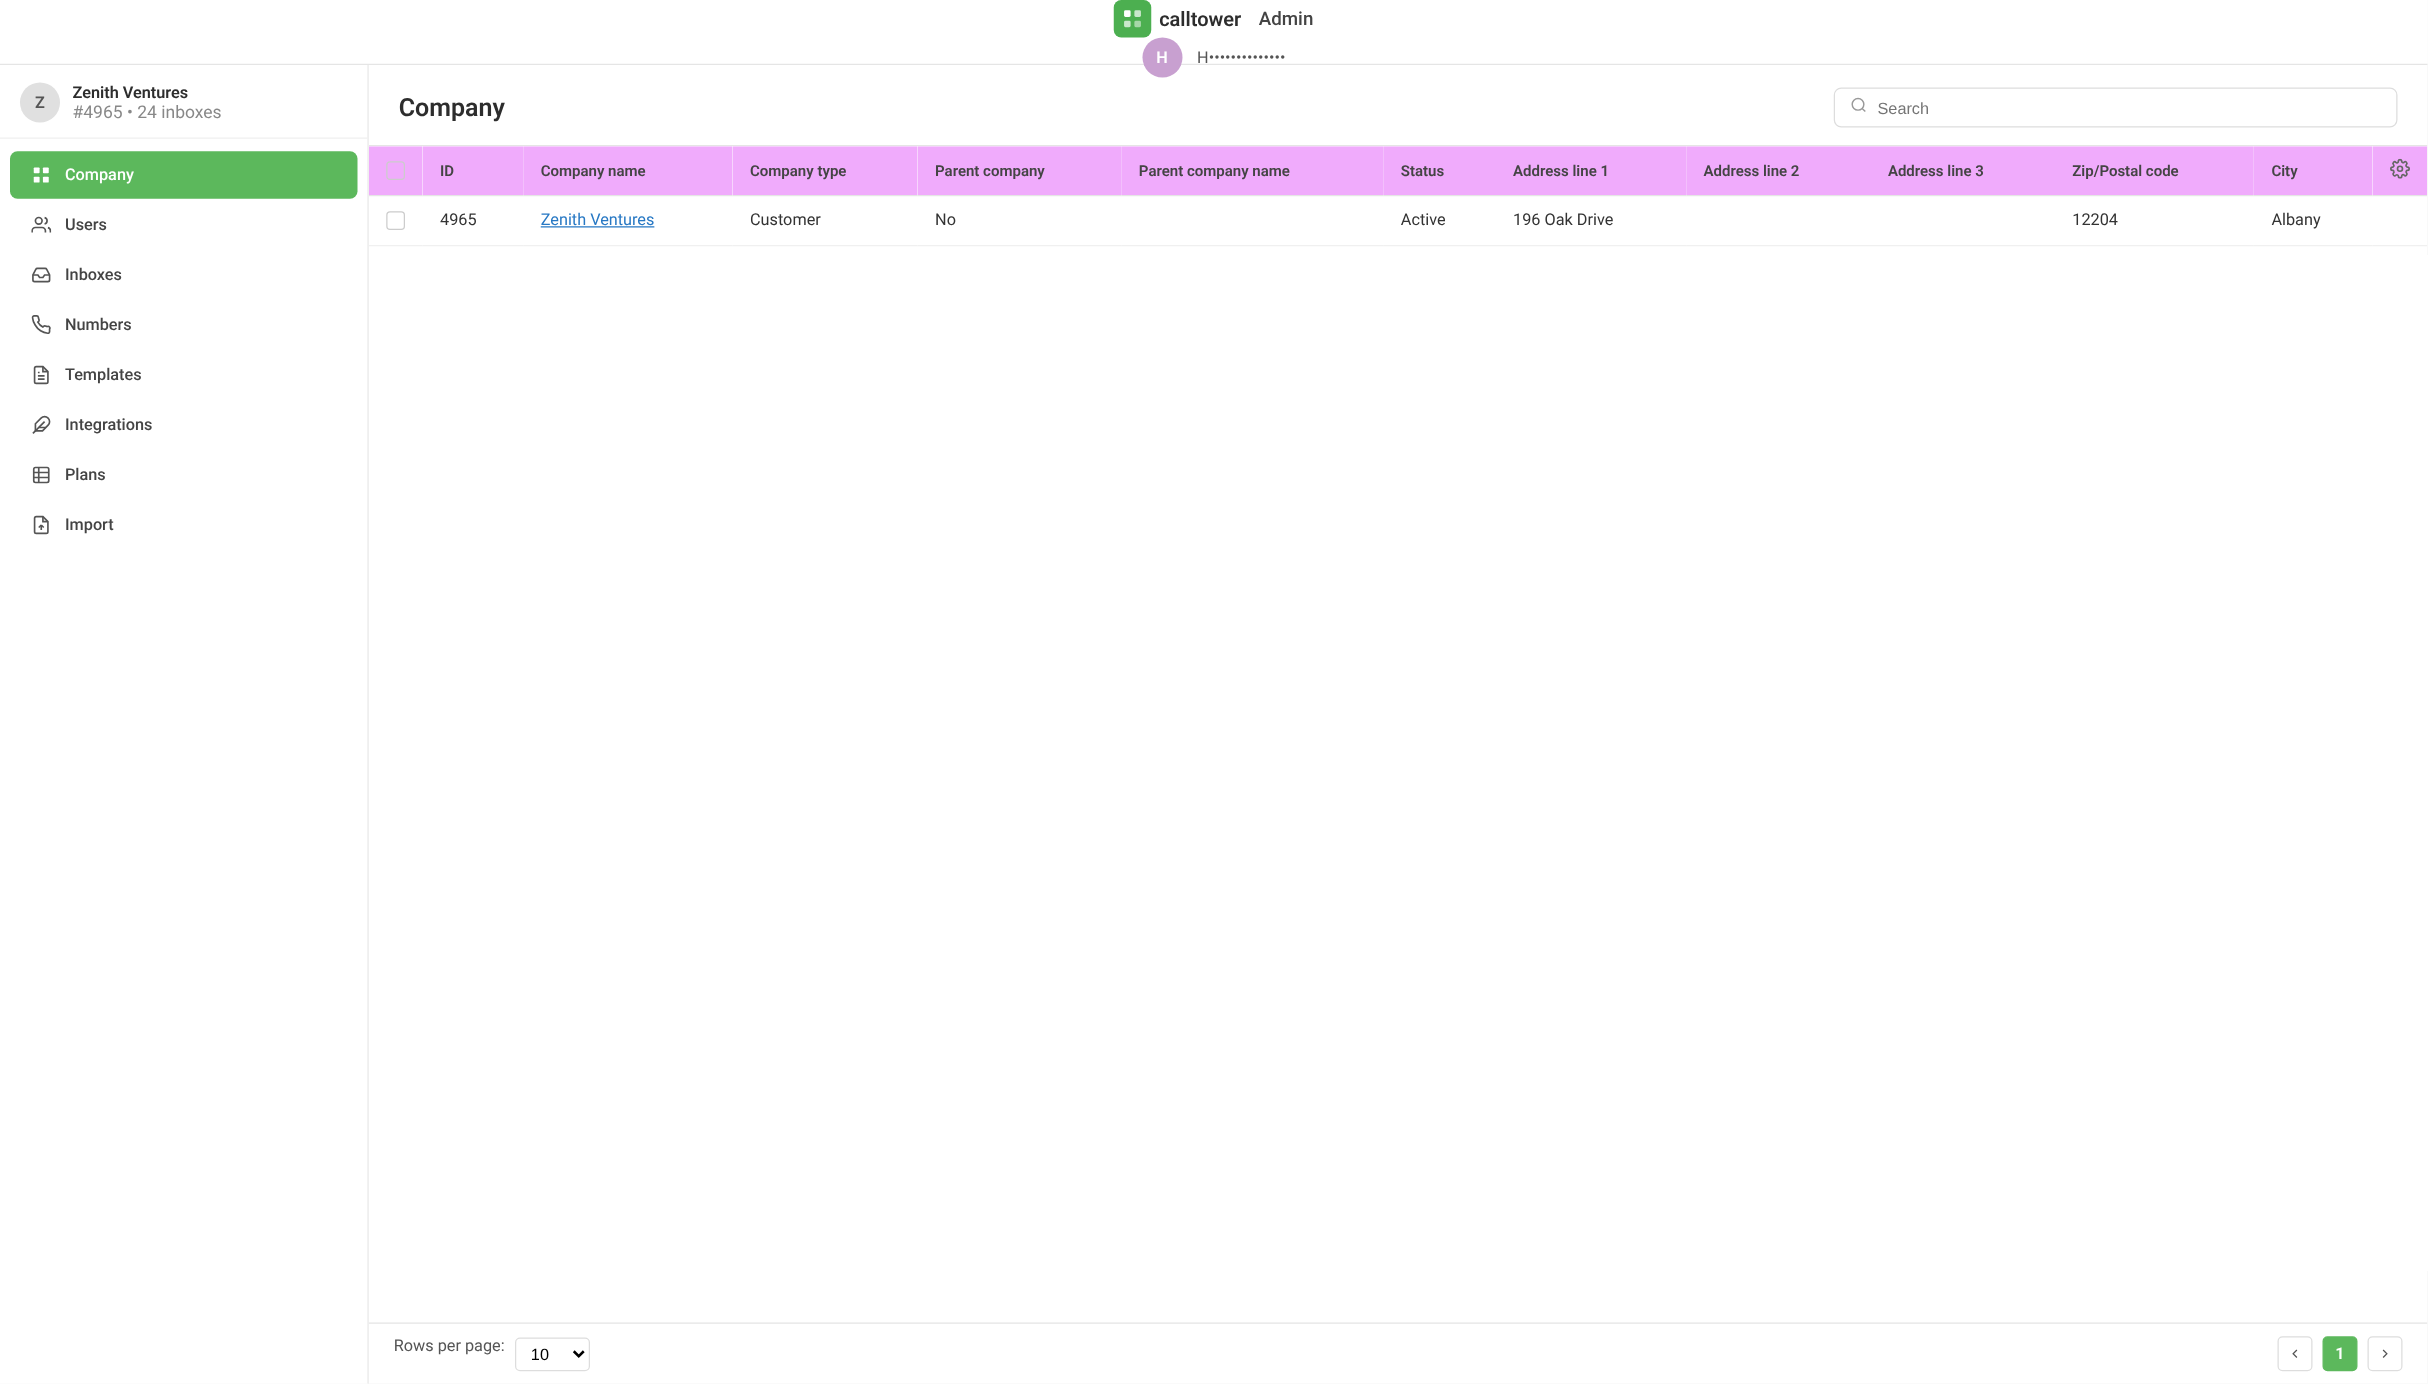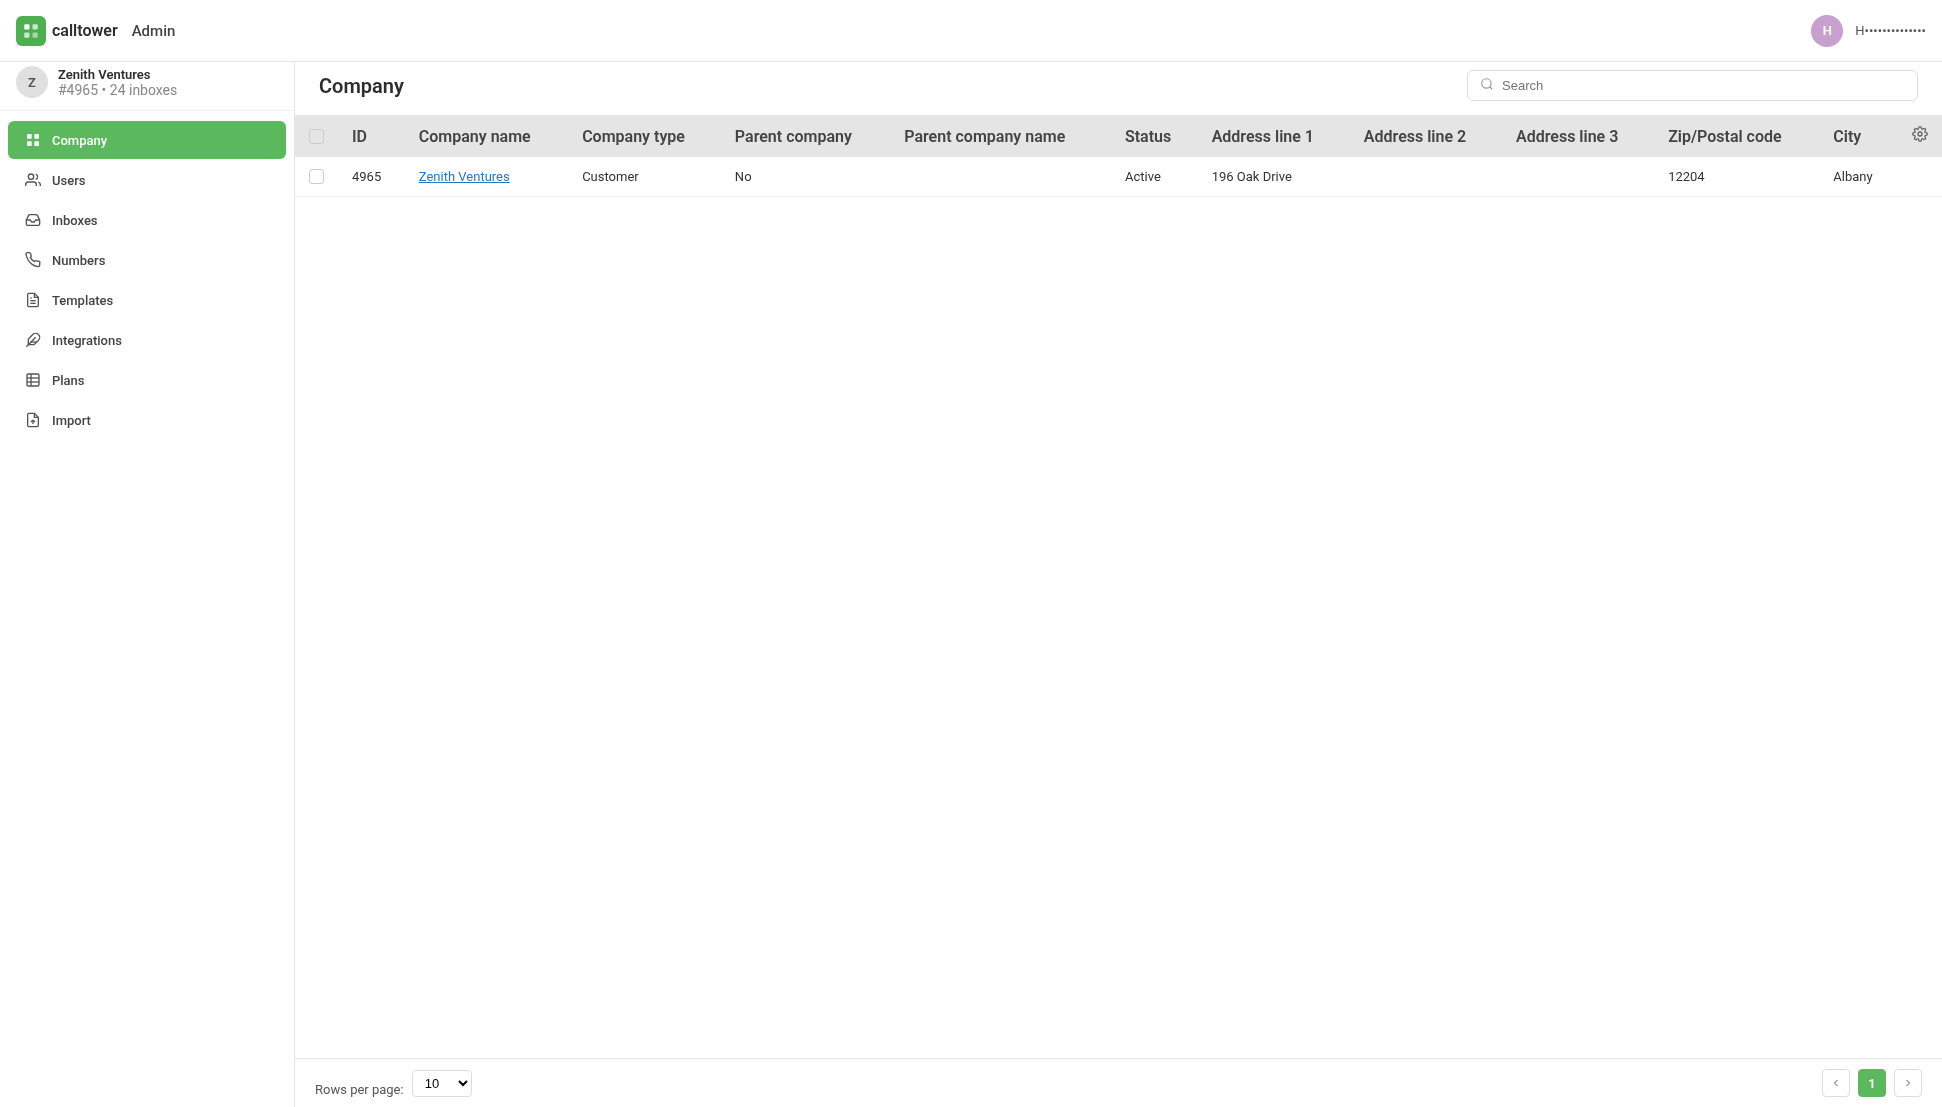--- a/index.html
+++ b/index.html
@@ -1,22 +1,22 @@
 <!DOCTYPE html>
 <html><head>
   <meta charset="utf-8">
   <style>
     * { box-sizing: border-box; margin: 0; padding: 0; }
     body { font-family: -apple-system, BlinkMacSystemFont, 'Segoe UI', Roboto, sans-serif; font-size: 13px; background: #f5f5f5; height: 1107px; overflow: hidden; }
 
     
     .header {
       display: flex; align-items: center; justify-content: space-between;
-      background: #fff; padding: 0 16px; height: 62px;
-      border-bottom: 1px solid #e5e5e5; position: fixed; top: 0; left: 0; right: 0; z-index: 100;
+      background: #fff; padding: 0 16px; height: 52px;
+      border-bottom: 1px solid #e5e5e5; position: fixed; top: 0; left: 0; right: 0; z-index: 100; flex-direction: column;
     }
     .header-left { display: flex; align-items: center; gap: 10px; }
     .logo { display: flex; align-items: center; gap: 6px; }
     .logo-icon {
       width: 30px; height: 30px; background: #4caf50; border-radius: 6px;
       display: flex; align-items: center; justify-content: center;
     }
     .logo-icon svg { width: 18px; height: 18px; }
     .logo-text { font-size: 16px; font-weight: 600; color: #2d2d2d; }
     .admin-label { font-size: 15px; color: #444; font-weight: 500; margin-left: 4px; }
@@ -78,38 +78,38 @@
     }
     .search-box input {
       border: none; outline: none; font-size: 13px; color: #555; background: transparent; width: 100%;
     }
     .search-icon { color: #999; font-size: 14px; }
 
     
     .table-area { flex: 1; overflow: auto; background: #fff; margin: 0; }
     .data-table { width: 100%; border-collapse: collapse; }
     .data-table th {
-      padding: 10px 14px; text-align: left; font-size: 16px; font-weight: 600; color: #444;
-      border-bottom: 1px solid #e5e5e5; background: #e5e5e5; white-space: nowrap; position: sticky; top: 0;
+      padding: 10px 14px; text-align: left; font-size: 12px; font-weight: 600; color: #444;
+      border-bottom: 1px solid #e5e5e5; background: #f0abfc; white-space: nowrap; position: sticky; top: 0;
     }
     .data-table td { padding: 12px 14px; font-size: 13px; color: #333; border-bottom: 1px solid #f0f0f0; }
     .checkbox-col { width: 40px; padding: 10px 14px !important; }
     .settings-col { width: 40px; }
     .settings-btn { cursor: pointer; color: #888; }
 
     
     .cb { width: 15px; height: 15px; border: 1.5px solid #ccc; border-radius: 3px; cursor: pointer; }
 
     
     .table-footer {
       display: flex; align-items: center; justify-content: space-between;
       padding: 10px 20px; background: #fff; border-top: 1px solid #e5e5e5;
       position: sticky; bottom: 0;
     }
-    .rows-per-page { display: flex; align-items: flex-end; gap: 8px; font-size: 13px; color: #555; }
+    .rows-per-page { display: flex; align-items: flex-start; gap: 8px; font-size: 13px; color: #555; }
     .rows-select {
       border: 1px solid #ddd; border-radius: 4px; padding: 4px 8px; font-size: 13px; cursor: pointer;
       background: #fff; appearance: auto;
     }
     .pagination { display: flex; align-items: center; gap: 8px; }
     .page-btn {
       width: 28px; height: 28px; border: 1px solid #ddd; border-radius: 4px;
       display: flex; align-items: center; justify-content: center; cursor: pointer;
       background: #fff; color: #555; font-size: 13px;
     }

